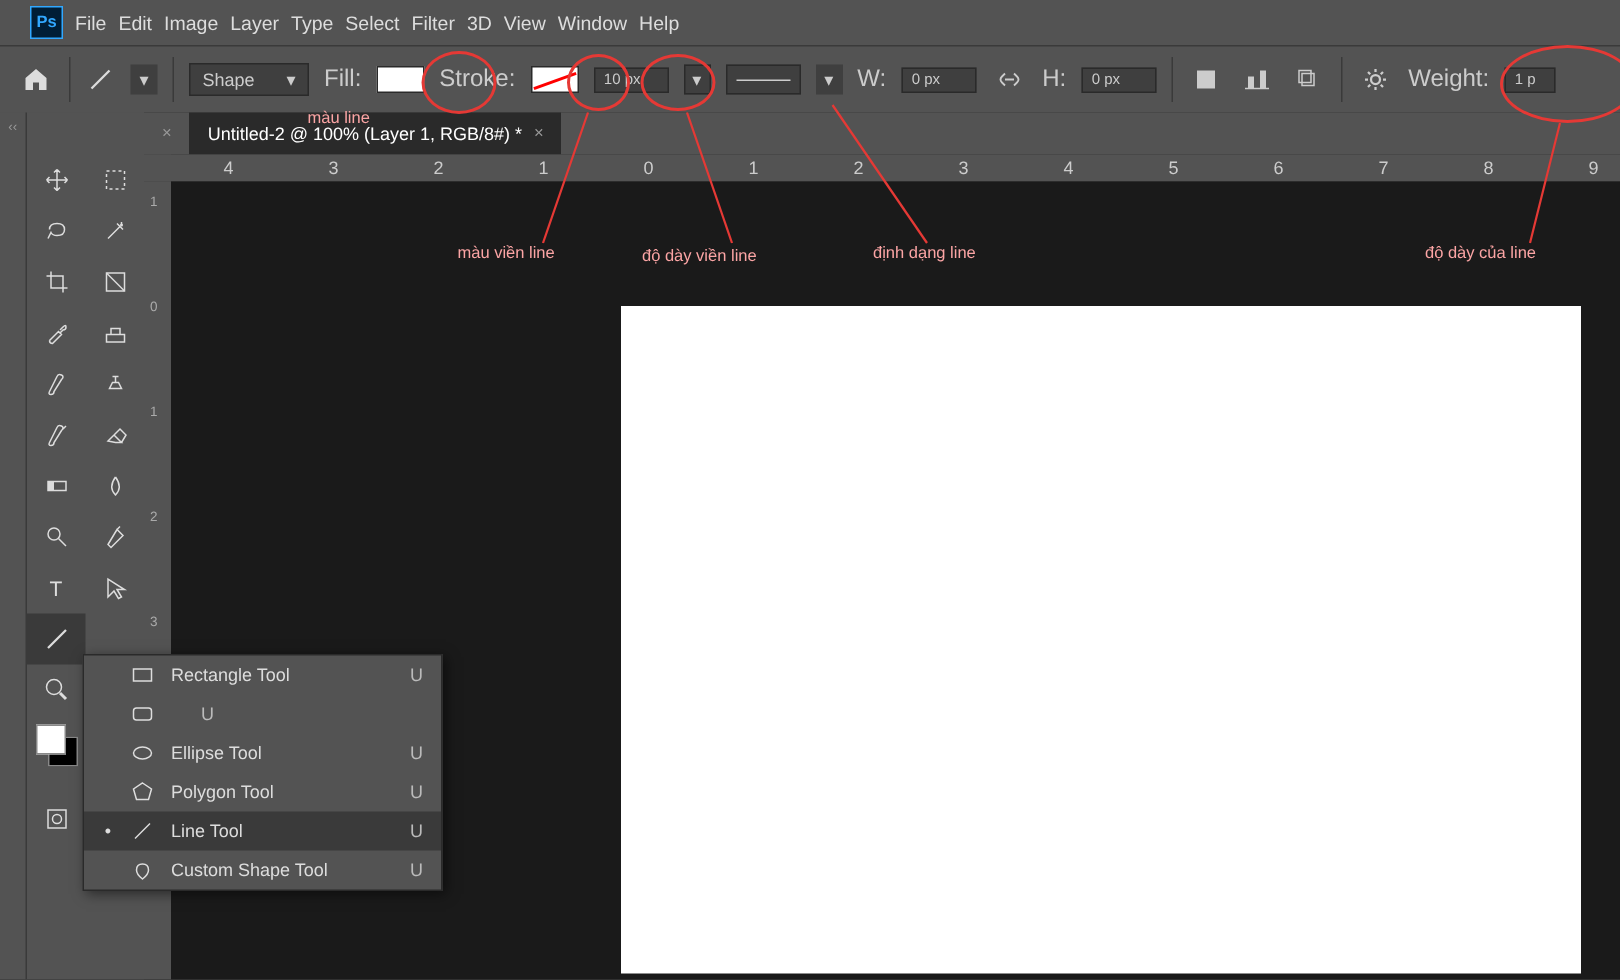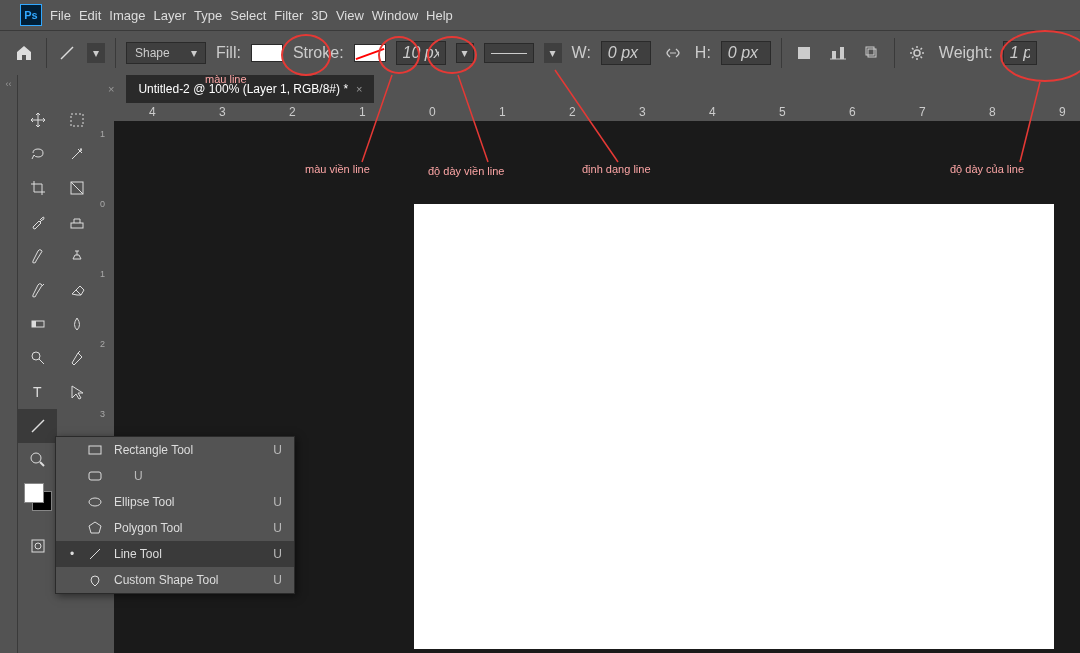--- a/index.html
+++ b/index.html
@@ -10,21 +10,21 @@
     .menu-item { color: #ddd; cursor: pointer; font-size: 13px; }
     
     .options-bar { height: 45px; background: #535353; display: flex; align-items: center; padding: 0 12px; gap: 10px; border-top: 1px solid #3a3a3a; }
     .home-icon { width: 24px; height: 24px; display: flex; align-items: center; justify-content: center; }
     .tool-icon { width: 20px; height: 20px; display: flex; align-items: center; justify-content: center; }
     .shape-select { background: #3f3f3f; border: 1px solid #2a2a2a; color: #ccc; padding: 3px 8px; width: 80px; display: flex; align-items: center; justify-content: space-between; }
     .label-txt { color: #ccc; font-size: 16px; }
     .swatch-white { width: 32px; height: 18px; background: #fff; border: 1px solid #2a2a2a; }
     .swatch-none { width: 32px; height: 18px; background: #fff; border: 1px solid #2a2a2a; position: relative; }
     .swatch-none::after { content: ""; position: absolute; top: 50%; left: 0; width: 100%; height: 2px; background: red; transform: rotate(-20deg); }
-    .px-input { background: #3f3f3f; border: 1px solid #2a2a2a; color: #ccc; padding: 2px 6px; width: 50px; font-size: 16px; font-style: italic; }
+    .px-input { background: #3f3f3f; border: 1px solid #2a2a2a; color: #ccc; padding: 2px 6px; width: 50px; font-size: 10px; }
     .dropdown-arrow { background: #3f3f3f; border: 1px solid #2a2a2a; width: 18px; height: 20px; display: flex; align-items: center; justify-content: center; }
     .line-style { background: #3f3f3f; border: 1px solid #2a2a2a; width: 50px; height: 20px; display: flex; align-items: center; justify-content: center; }
     .line-style .line { width: 36px; height: 1px; background: #ccc; }
     .chain-icon { width: 24px; display: flex; align-items: center; justify-content: center; }
     .align-icon, .gear-icon { width: 24px; height: 24px; display: flex; align-items: center; justify-content: center; }
     
     .main-area { display: flex; height: calc(100% - 75px); }
     
     .expand-bar { width: 18px; background: #535353; border-right: 1px solid #3a3a3a; }
     .expand-btn { height: 18px; display: flex; align-items: center; justify-content: center; color: #999; font-size: 9px; }

